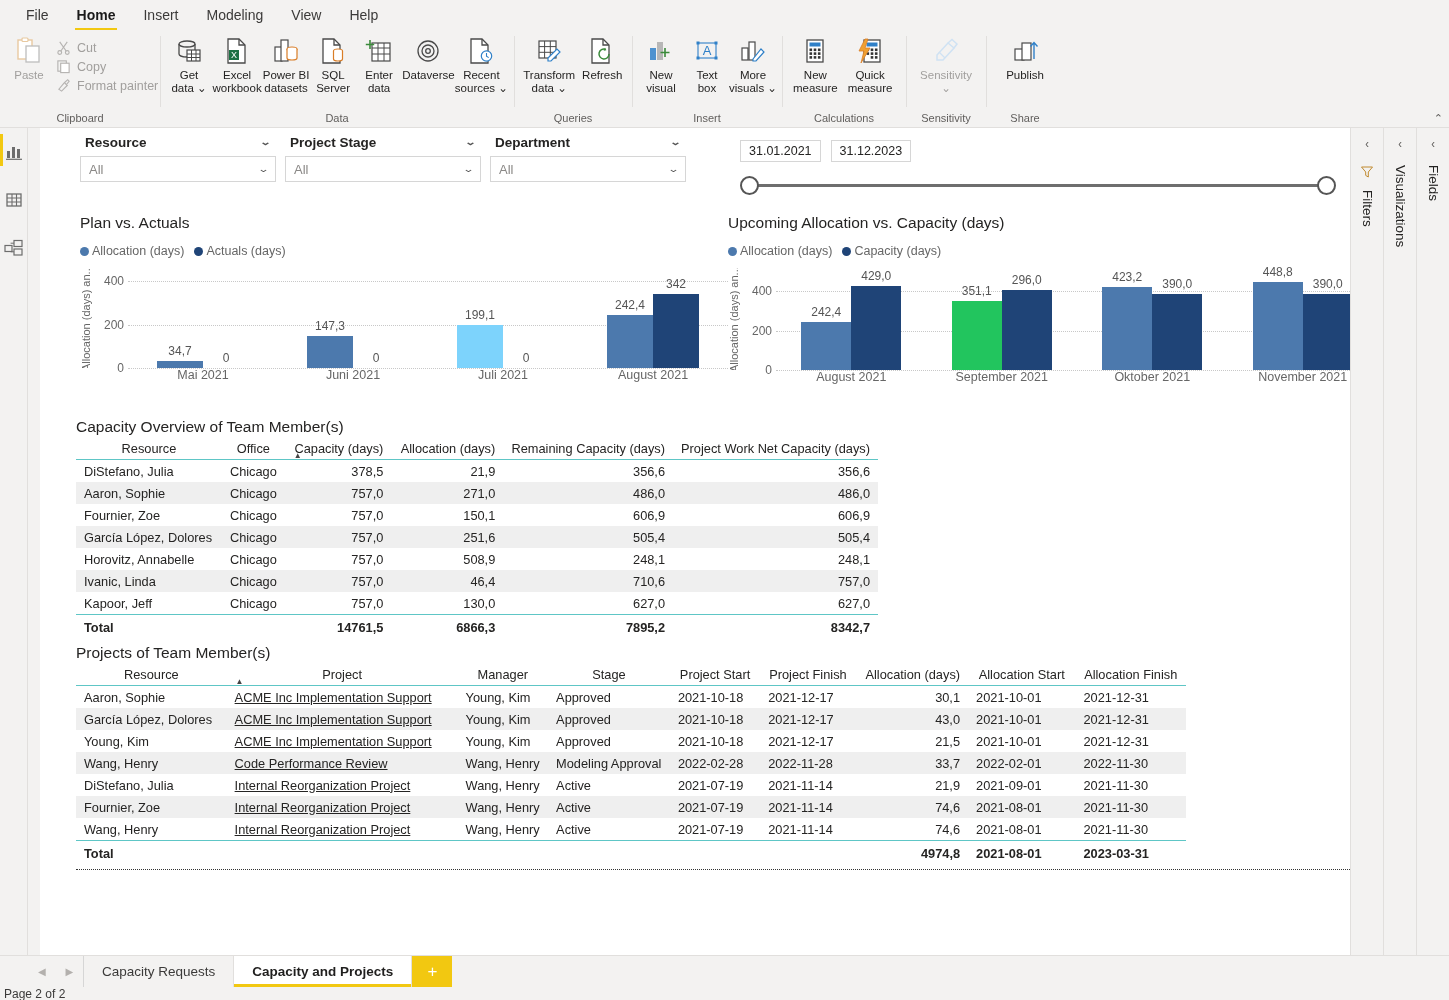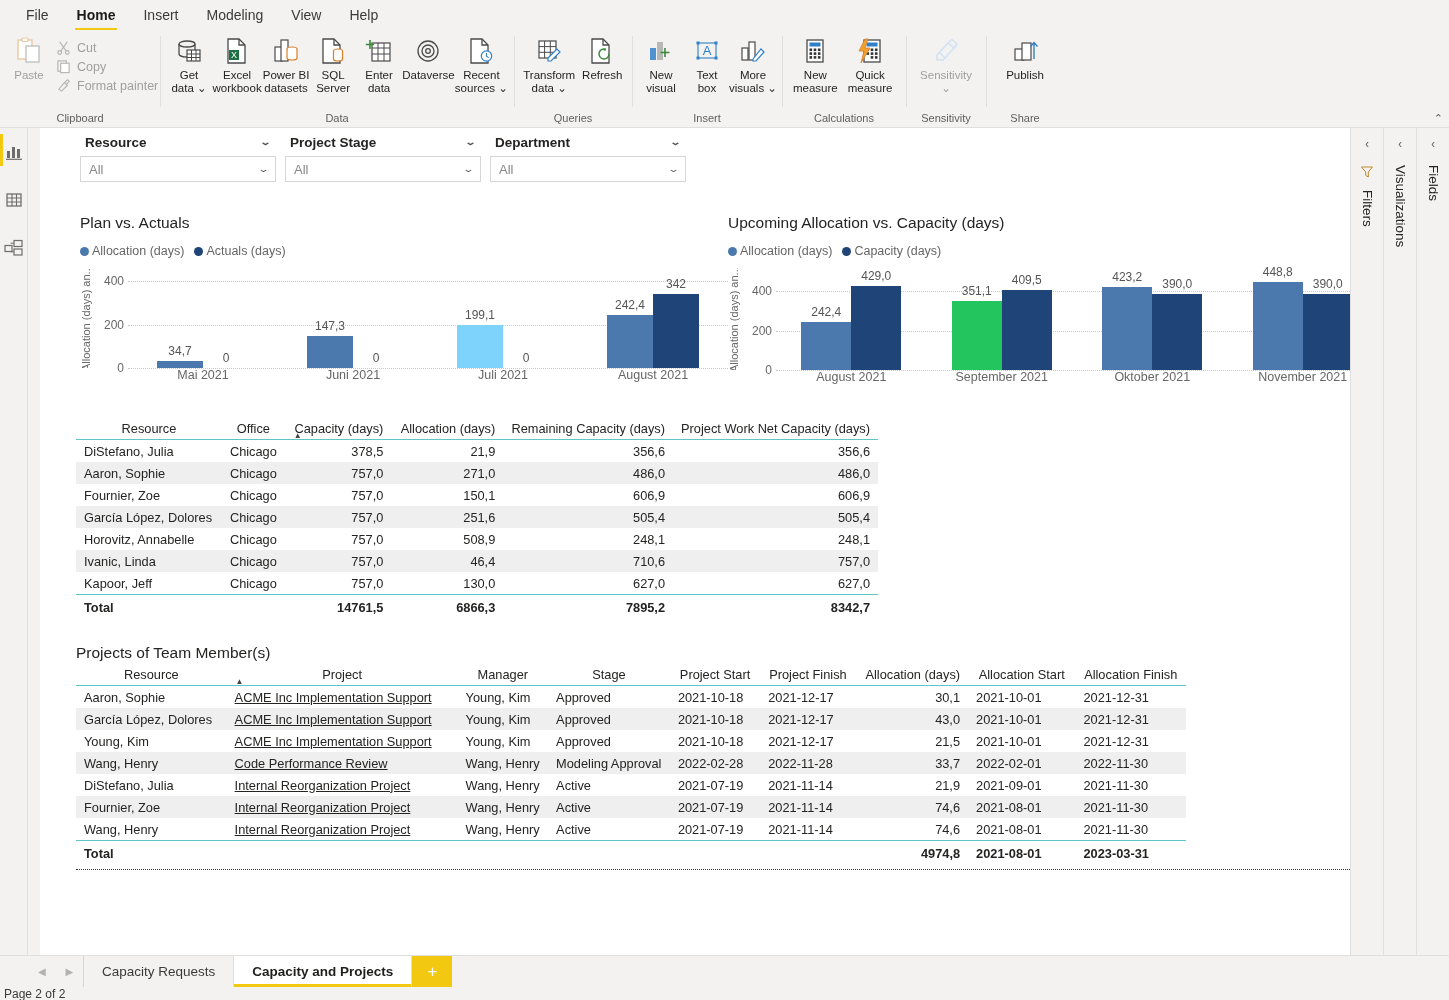--- a/index.html
+++ b/index.html
@@ -571,20 +571,31 @@
           <div class="slicer-head">
             <span>Department</span>
             <span class="chevd">⌄</span>
           </div>
           <div class="slicer-box">
             <span>All</span>
             <span class="chevd">⌄</span>
           </div>
         </div>
 
+        <div class="dateslicer">
+          <div class="date-inputs">
+            <div class="date-box">31.01.2021</div>
+            <div class="date-box">31.12.2023</div>
+          </div>
+          <div class="slider-track">
+            <div class="slider-line"></div>
+            <div class="knob" style="left:0px"></div>
+            <div class="knob" style="right:0px"></div>
+          </div>
+        </div>
       </div>
 
       <div class="vis" style="left:40px; top:86px; width:648px; height:190px">
         <div class="vis-title">Plan vs. Actuals</div>
         <div class="legend">
           <span class="legend-item">
             <span class="dot" style="background:#4c79ad"></span>
             <span>Allocation (days)</span>
           </span>
           <span class="legend-item">
@@ -677,21 +688,21 @@
                 </div>
                 <div class="bar" style="width:50px;height:82.5%;background:#1f4477">
                   <span class="val">429,0</span>
                 </div>
               </div>
               <div class="cat">
                 <div class="bar" style="width:50px;height:67.5%;background:#22c55e">
                   <span class="val">351,1</span>
                 </div>
                 <div class="bar" style="width:50px;height:78.8%;background:#1f4477">
-                  <span class="val">409,5</span>
+                  <span class="val">296,0</span>
                 </div>
               </div>
               <div class="cat">
                 <div class="bar" style="width:50px;height:81.4%;background:#4c79ad">
                   <span class="val">423,2</span>
                 </div>
                 <div class="bar" style="width:50px;height:75%;background:#1f4477">
                   <span class="val">390,0</span>
                 </div>
               </div>
@@ -708,20 +719,21 @@
           <div class="xlabels">
             <div class="xlab">August 2021</div>
             <div class="xlab">September 2021</div>
             <div class="xlab">Oktober 2021</div>
             <div class="xlab">November 2021</div>
           </div>
         </div>
       </div>
 
       <div class="vis" style="left:36px; top:290px; width:1296px;">
+        <div class="tbl-title">Capacity Overview of Team Member(s)</div>
         <table class="pbi" style="width:802px">
           <thead>
             <tr>
               <th style="width:150px">Resource</th>
               <th style="width:58px">Office</th>
               <th class="num" style="width:110px">
                 <span>Capacity (days)</span>
                 <span class="sortcar">▲</span>
               </th>
               <th class="num" style="width:115px">Allocation (days)</th>

